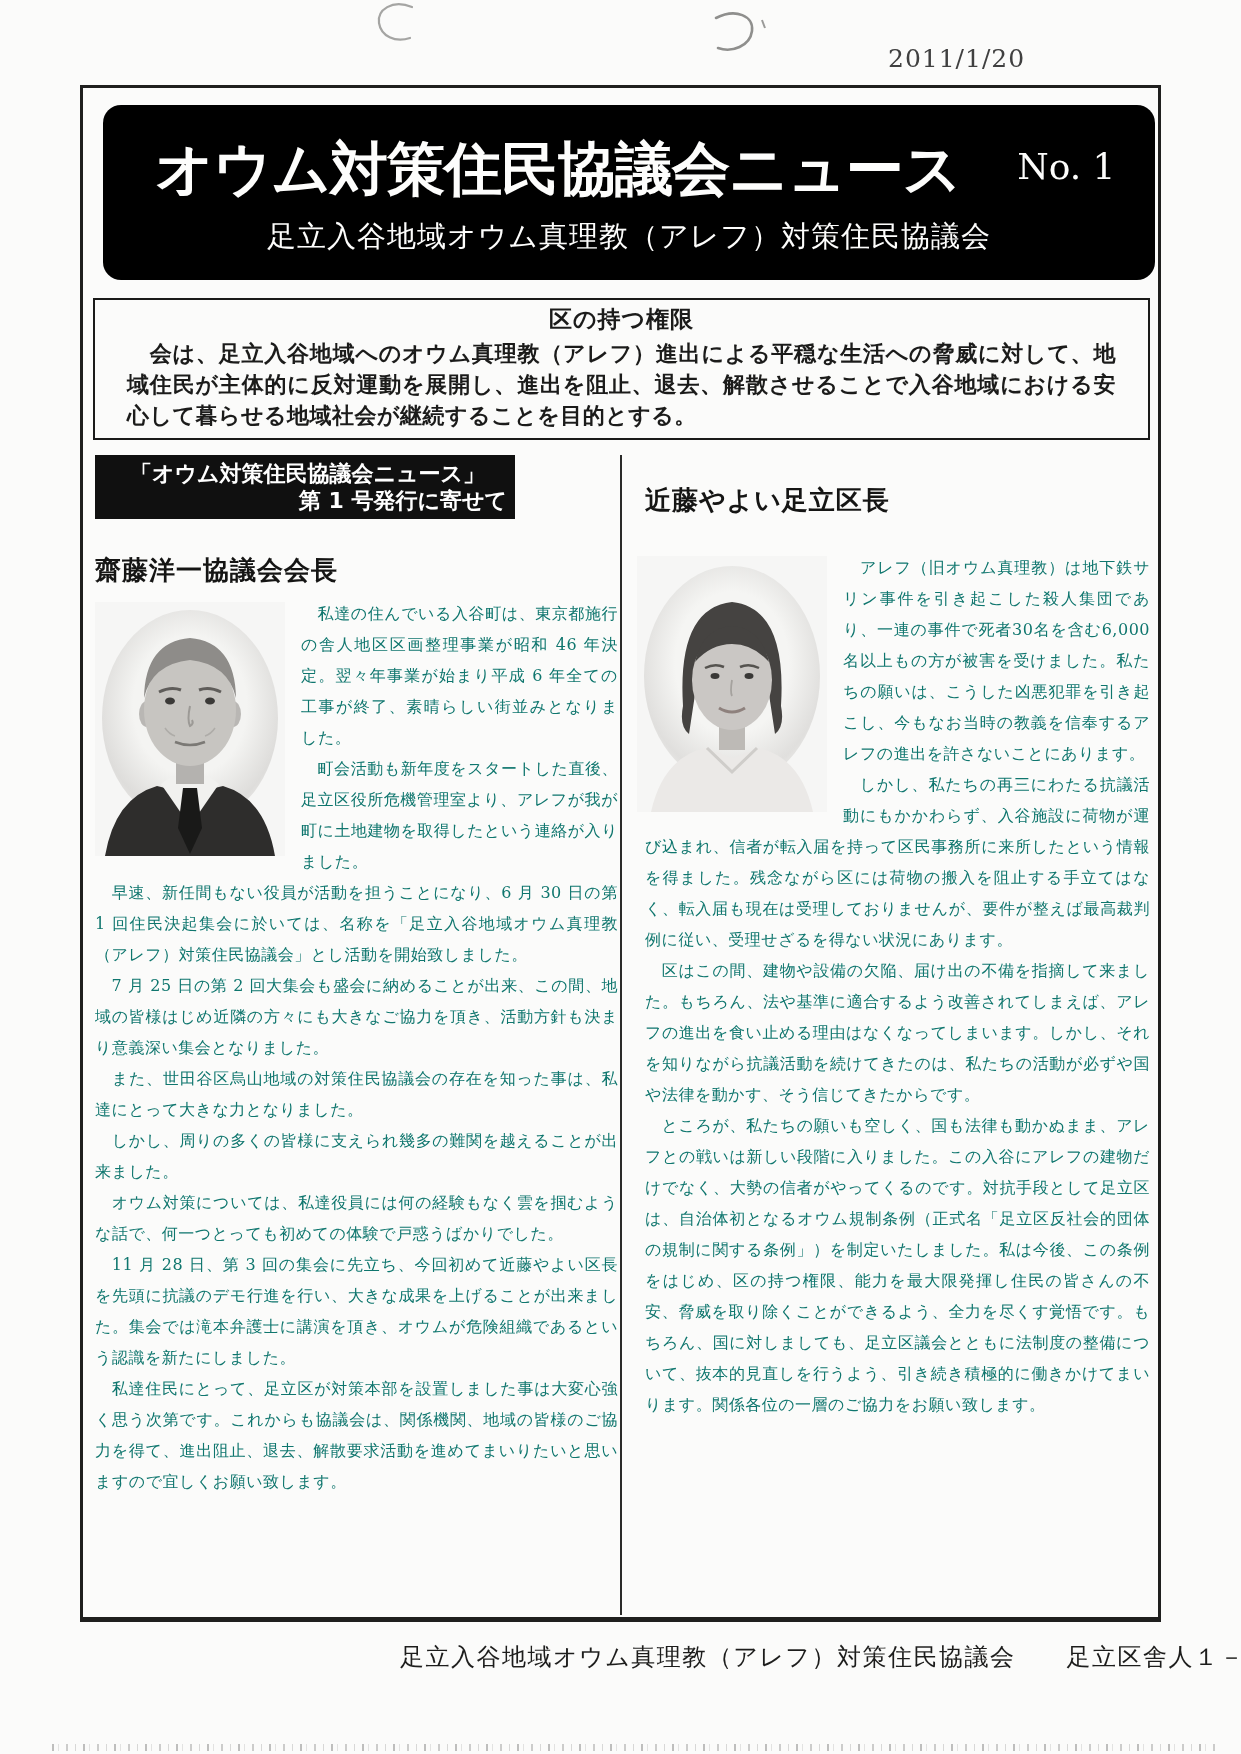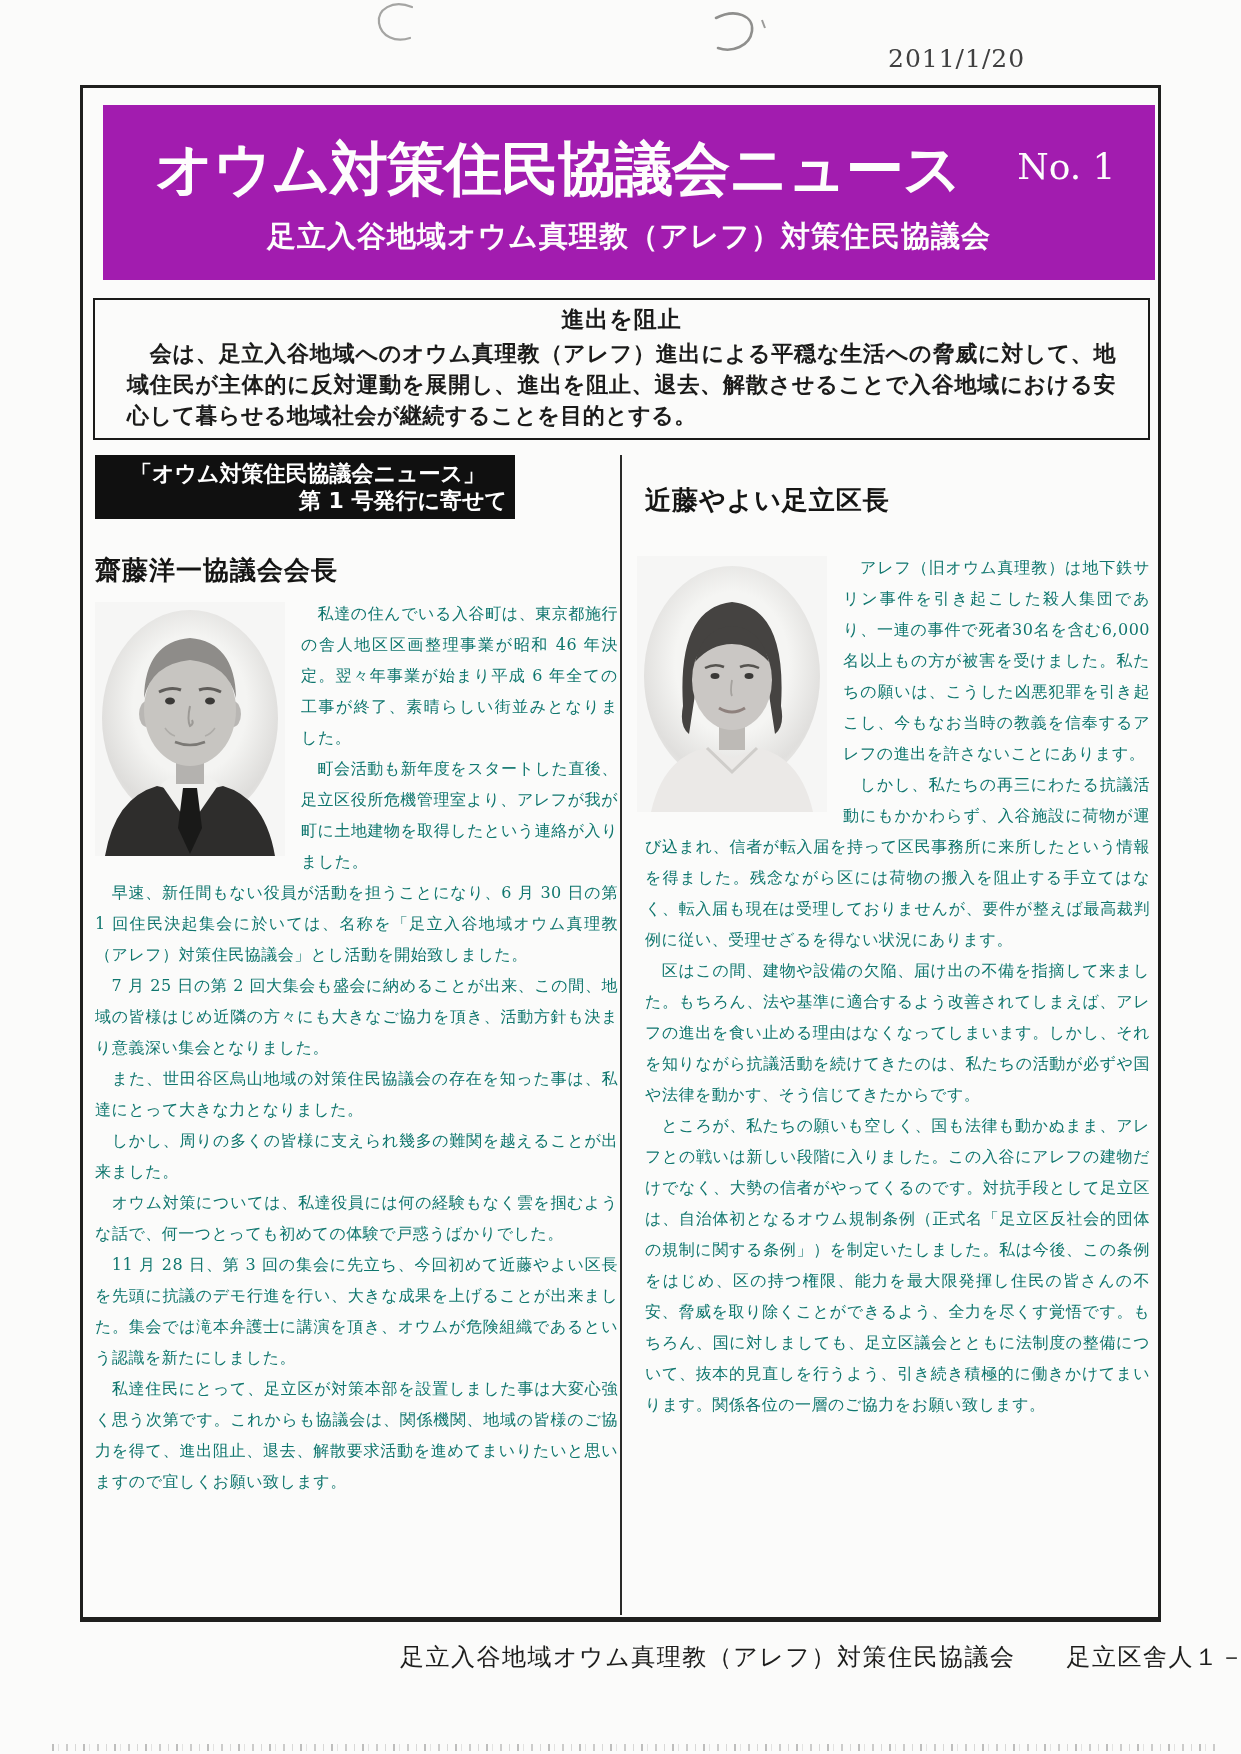--- a/index.html
+++ b/index.html
@@ -34,35 +34,35 @@
   }
   
   .frame {
     position:absolute; left:80px; top:85px; width:1081px; height:1537px;
     border:3px solid #1f1f1e; border-bottom-width:5px;
     background:#fbfbfa;
   }
   
   .banner {
     position:absolute; left:20px; top:17px; width:1052px; height:175px;
-    background:#a21caf; color:#fdfdfc;
+    background:#000000; color:#fdfdfc;border-radius:18px;
   }
   .banner-title-row { padding:26px 0 0 52px; white-space:nowrap; }
   .banner-title {
     font-family:"DejaVu Serif", serif;
     font-size:58px; font-weight:bold; letter-spacing:-1px;
   }
   .banner-issue {
     font-family:"DejaVu Serif", serif;
     font-size:36px; margin-left:56px; vertical-align:10px;
   }
   .banner-subtitle {
     margin-top:8px; text-align:center;
     font-family:"DejaVu Sans", sans-serif;
-    font-size:29px; font-weight:bold; letter-spacing:1px;
+    font-size:29px; font-weight:normal; letter-spacing:1px;
   }
   
   .purpose {
     position:absolute; left:10px; top:210px; width:1057px; height:142px;
     border:2px solid #1a1a19; background:#fbfbfa;
     padding:4px 32px 0 32px;
     font-family:"DejaVu Sans", sans-serif;
   }
   .purpose-heading { text-align:center; font-size:23px; font-weight:bold; letter-spacing:1px; }
   .purpose-body {
@@ -132,21 +132,21 @@
   <div class="frame">
 
     <div class="banner">
       <div class="banner-title-row">
         <span class="banner-title">オウム対策住民協議会ニュース</span><span class="banner-issue">No. 1</span>
       </div>
       <div class="banner-subtitle">足立入谷地域オウム真理教（アレフ）対策住民協議会</div>
     </div>
 
     <div class="purpose">
-      <div class="purpose-heading">進出を阻止</div>
+      <div class="purpose-heading">区の持つ権限</div>
       <div class="purpose-body">　会は、足立入谷地域へのオウム真理教（アレフ）進出による平穏な生活への脅威に対して、地域住民が主体的に反対運動を展開し、進出を阻止、退去、解散させることで入谷地域における安心して暮らせる地域社会が継続することを目的とする。</div>
     </div>
 
     <div class="divider"></div>
 
     <div class="col col-left">
       <div class="left-title-box">
         <div>「オウム対策住民協議会ニュース」</div>
         <div class="left-title-line2">第 1 号発行に寄せて</div>
       </div>

